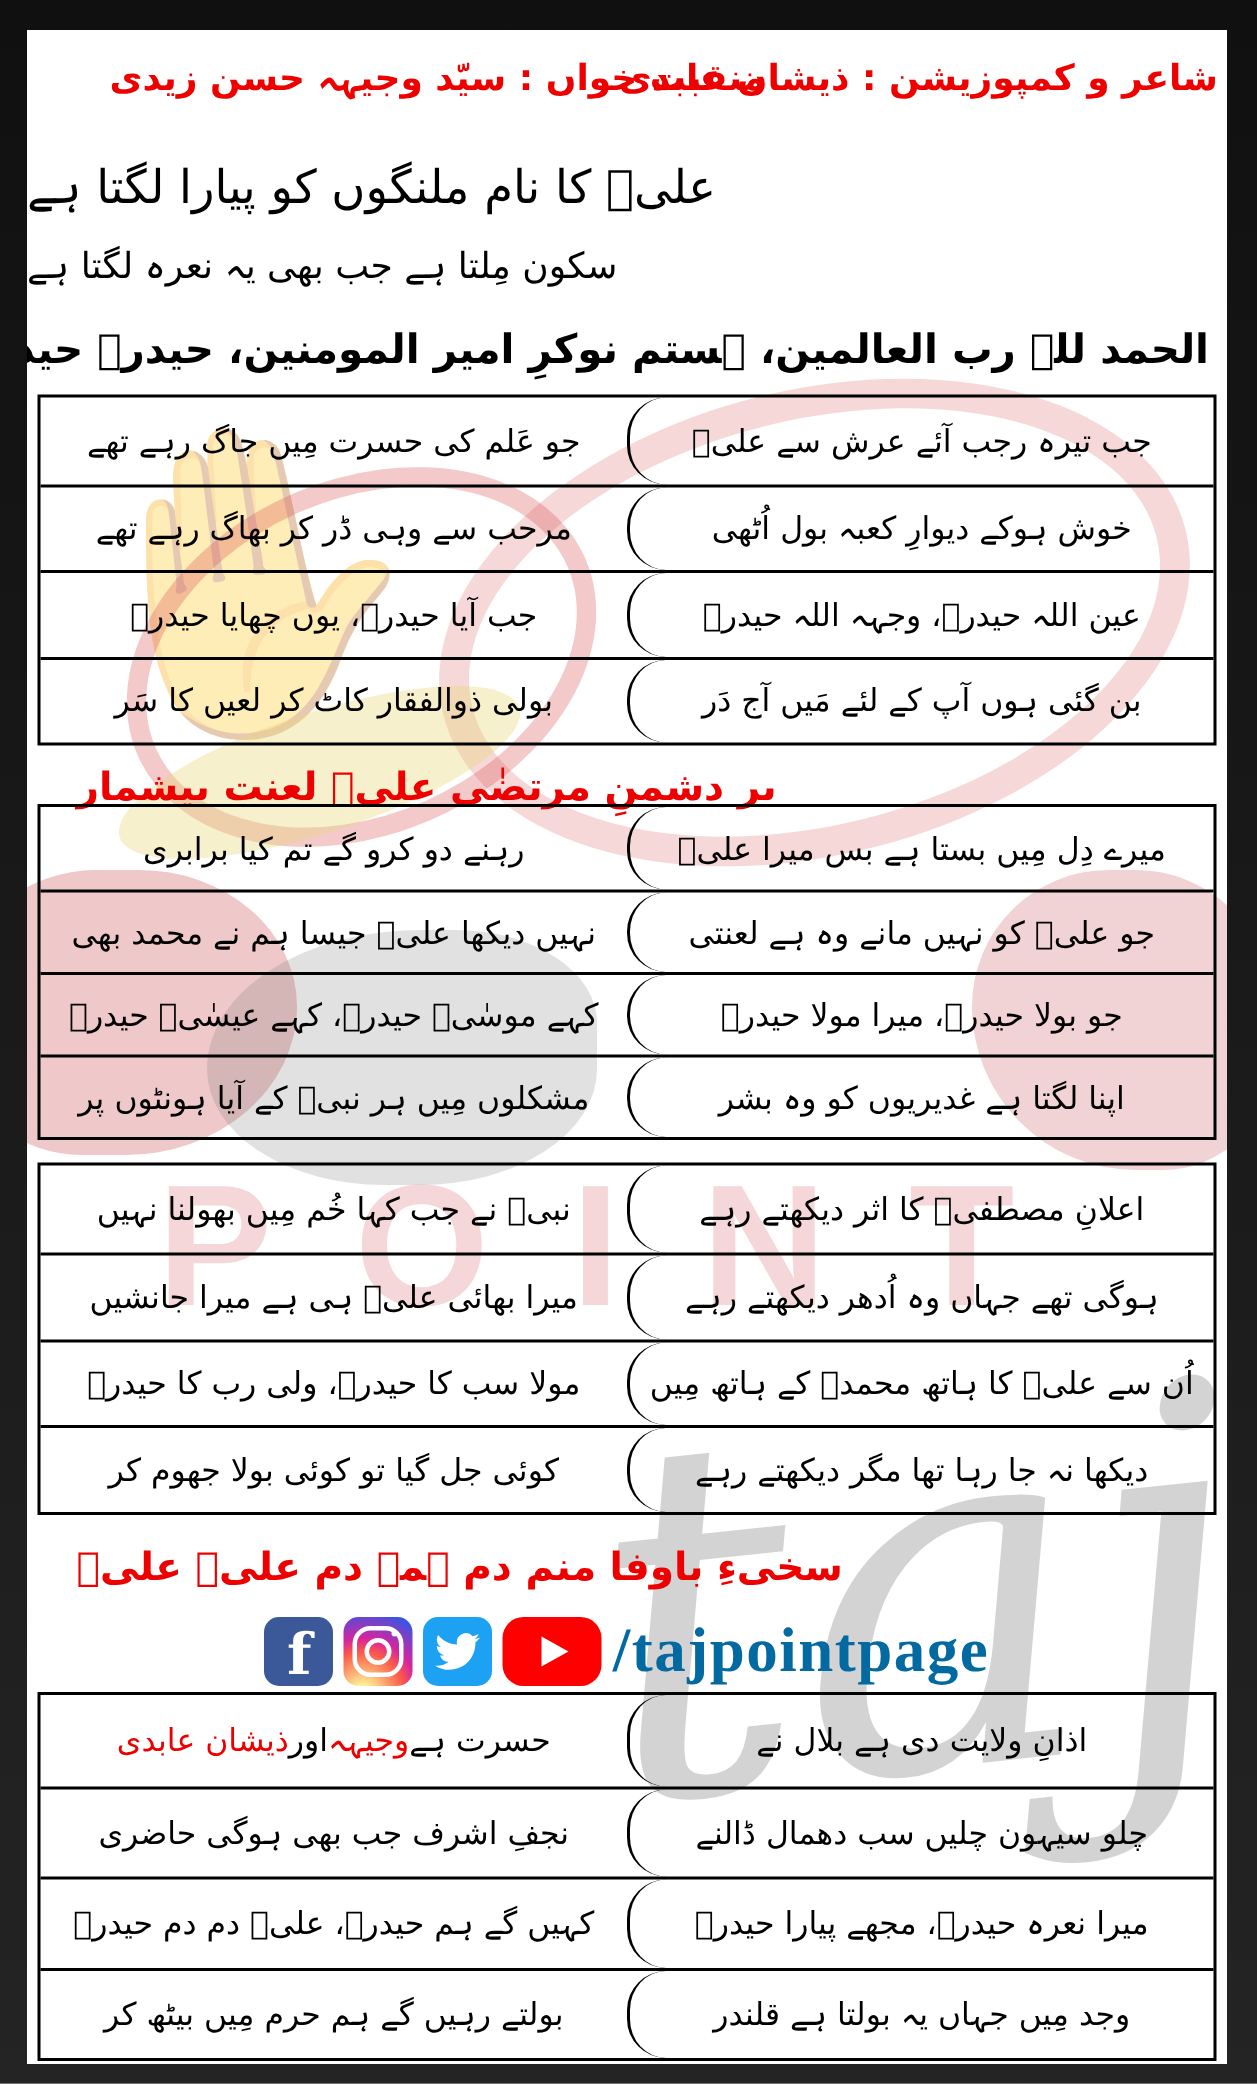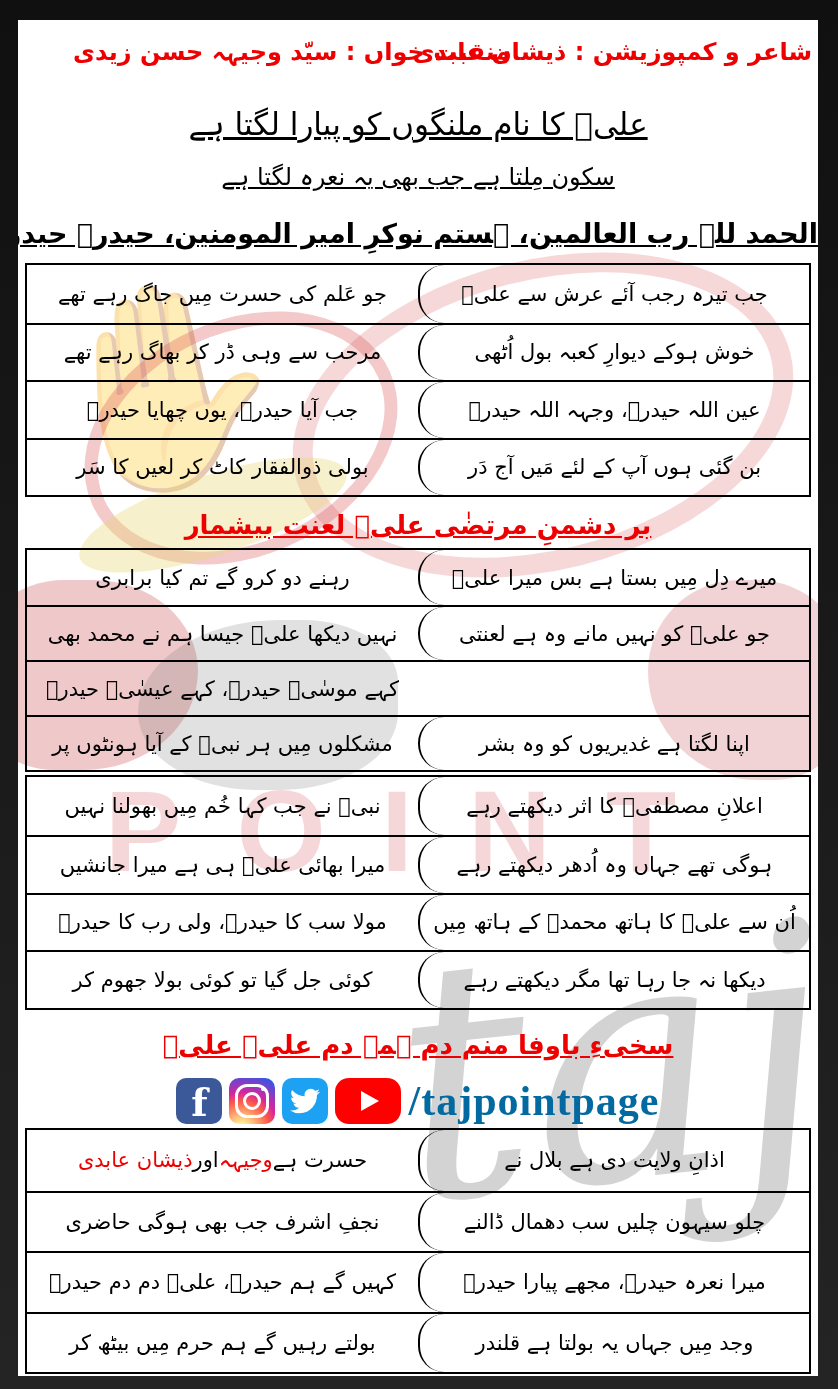--- a/index.html
+++ b/index.html
@@ -34,32 +34,32 @@
   .wm-taj{right:-10px;top:880px;font-size:330px;line-height:1;
     font-family:"DejaVu Serif","Liberation Serif",serif;font-style:italic;
     color:rgba(110,110,110,.30);transform:rotate(-6deg);}
   
   .content{position:absolute;inset:0;z-index:1;}
   .rtl{direction:rtl;unicode-bidi:embed;}
   .red{color:#ef0000;}
   .hdr{position:absolute;top:18px;font-size:24px;font-weight:bold;color:#ef0000;white-space:nowrap;}
   .hdr-right{right:6px;text-align:right;}
   .hdr-left{left:55px;}
-  .cline{position:absolute;left:0;right:0;text-align:center;white-space:nowrap;color:#000;text-decoration:underline;}
+  .cline{position:absolute;left:0;right:12px;text-align:left;white-space:nowrap;color:#000;}
   .title1{top:86px;font-size:31px;}
   .title2{top:143px;font-size:24px;}
   .opening{top:198px;font-size:27px;font-weight:bold;}
-  .redline{font-size:26px;font-weight:bold;color:#ef0000;}
+  .redline{font-size:26px;font-weight:bold;color:#ef0000;margin-left:33px;}
   .redline1{top:490px;}
   .redline2{top:1010px;}
   
   .tbl{position:absolute;left:7px;right:7px;border:2px solid #000;
     display:grid;background:transparent;}
   .tbl1{top:243px;height:230px;grid-template-rows:repeat(4,1fr);}
-  .tbl2{top:528px;height:220px;grid-template-rows:repeat(4,1fr);}
+  .tbl2{top:516px;height:220px;grid-template-rows:repeat(4,1fr);}
   .tbl3{top:755px;height:231px;grid-template-rows:repeat(4,1fr);}
   .tbl4{top:1108px;height:242px;grid-template-rows:repeat(4,1fr);}
   .tr{display:grid;grid-template-columns:1fr 1fr;}
   .tr + .tr{border-top:2px solid #000;}
   .td{display:flex;align-items:center;justify-content:center;
     font-size:21px;color:#000;padding:0 8px;overflow:hidden;white-space:nowrap;}
   .td-r{border-left:2px solid #000;border-radius:26px;}
   
   .social{position:absolute;left:0;right:0;top:1056px;height:50px;
     display:flex;align-items:center;justify-content:center;gap:7px;}
@@ -129,20 +129,21 @@
         <div class="tr">
           <div class="td rtl">رہنے دو کرو گے تم کیا برابری</div>
           <div class="td td-r rtl">میرے دِل مِیں بستا ہے بس میرا علیؑ</div>
         </div>
         <div class="tr">
           <div class="td rtl">نہیں دیکھا علیؑ جیسا ہم نے محمد بھی</div>
           <div class="td td-r rtl">جو علیؑ کو نہیں مانے وہ ہے لعنتی</div>
         </div>
         <div class="tr">
           <div class="td rtl">کہے موسٰیؑ حیدرؑ، کہے عیسٰیؑ حیدرؑ</div>
+          <div class="td td-r rtl">جو بولا حیدرؑ، میرا مولا حیدرؑ</div>
         </div>
         <div class="tr">
           <div class="td rtl">مشکلوں مِیں ہر نبیؐ کے آیا ہونٹوں پر</div>
           <div class="td td-r rtl">اپنا لگتا ہے غدیریوں کو وہ بشر</div>
         </div>
       </div>
 
       <div class="tbl tbl3">
         <div class="tr">
           <div class="td rtl">نبیؐ نے جب کہا خُم مِیں بھولنا نہیں</div>

